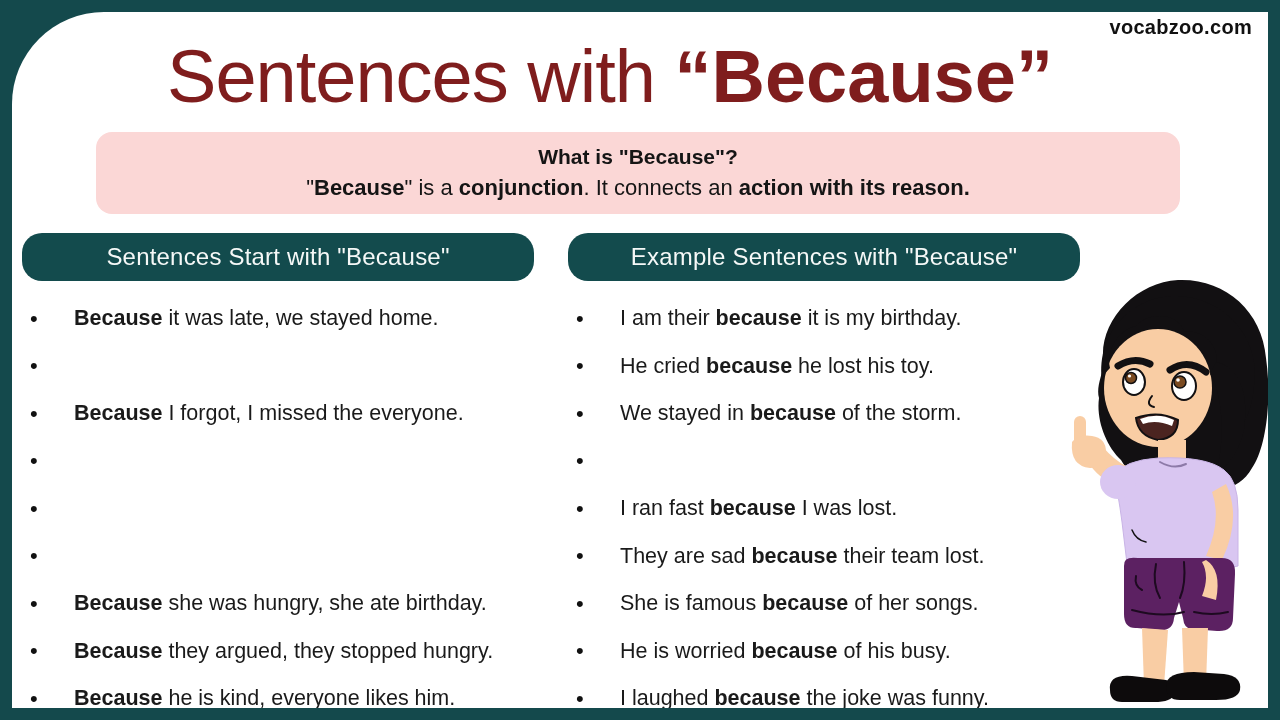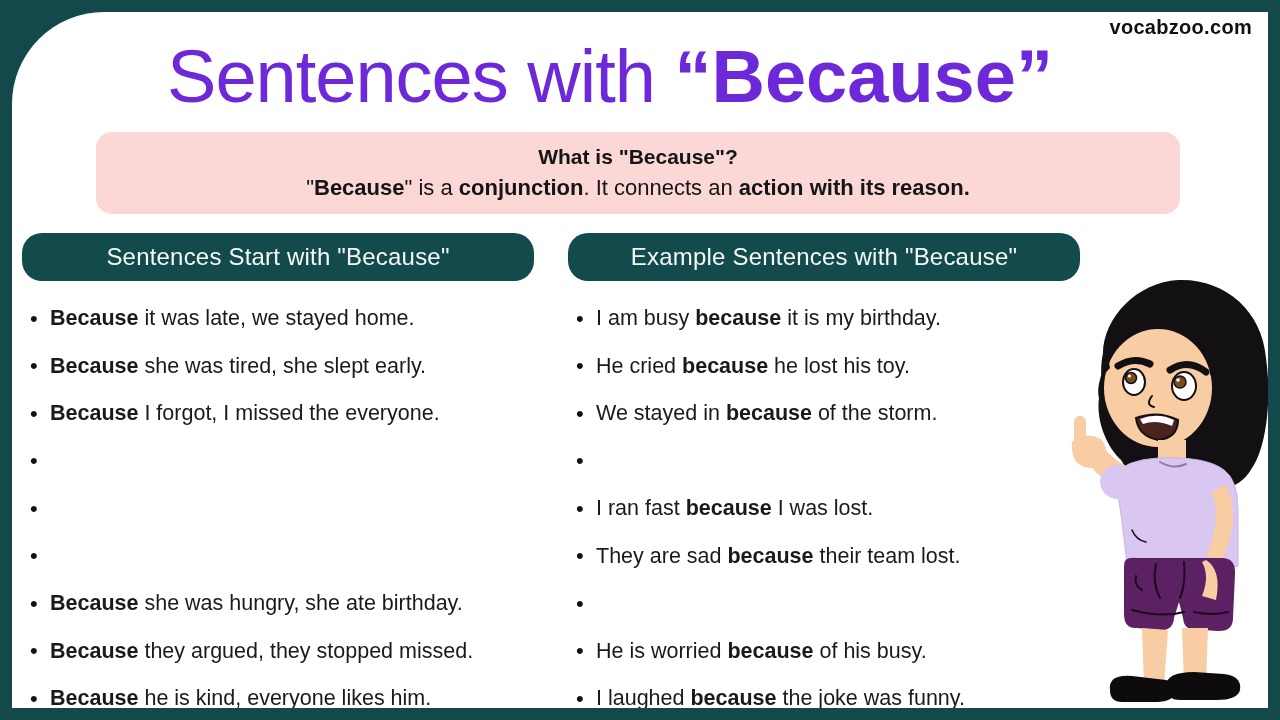--- a/index.html
+++ b/index.html
@@ -12,21 +12,21 @@
   .content{
     position:absolute;left:12px;top:12px;right:12px;bottom:12px;
     background:#ffffff;border-radius:92px 0 0 0;overflow:hidden;
   }
   .site{
     position:absolute;top:4px;right:16px;
     font-size:20px;font-weight:700;color:#111111;letter-spacing:.3px;
   }
   .title{
     margin:0;position:absolute;top:26px;left:0;right:60px;
-    text-align:center;font-size:74px;line-height:1.05;color:#6d28d9;
+    text-align:center;font-size:74px;line-height:1.05;color:#7f1d1d;
     font-weight:400;letter-spacing:-1px;white-space:nowrap;
   }
   .title .b{font-weight:800;letter-spacing:0;}
   .info-box{
     position:absolute;left:84px;top:120px;width:1084px;height:82px;
     background:#FBD7D6;border-radius:16px;
     display:flex;flex-direction:column;justify-content:center;align-items:center;
     color:#151515;
   }
   .info-line1{font-size:21px;font-weight:700;margin-bottom:6px;}
@@ -42,21 +42,21 @@
   }
   ul.sent-list{list-style:none;margin:14px 0 0 0;padding:0;}
   ul.sent-list li{
     height:47.5px;display:flex;align-items:center;
     font-size:21.5px;color:#1a1a1a;
   }
   ul.sent-list .bullet{
     width:20px;flex:0 0 20px;text-align:left;font-size:22px;color:#111;
     padding-left:8px;box-sizing:content-box;
   }
-  ul.sent-list .txt{white-space:nowrap;}
+  ul.sent-list .txt{white-space:nowrap;margin-left:24px;}
   ul.sent-list .bold{font-weight:700;}
   .character{
     position:absolute;right:-4px;bottom:0;width:206px;height:438px;
     pointer-events:none;
   }
 </style>
 </head>
 <body>
 
 <div class="frame">
@@ -74,55 +74,54 @@
     <div class="columns">
       <section class="col left">
         <div class="pill">Sentences Start with "Because"</div>
         <ul class="sent-list" id="left-list">
             <li>
               <span class="bullet">•</span>
               <span class="txt"><span class="bold">Because</span><span> it was late, we stayed home.</span></span>
             </li>
             <li>
               <span class="bullet">•</span>
-              <span class="txt"><span class="bold">Because</span><span> she was tired, she slept early.</span></span>
             </li>
             <li>
               <span class="bullet">•</span>
               <span class="txt"><span class="bold">Because</span><span> I forgot, I missed the everyone.</span></span>
             </li>
             <li>
               <span class="bullet">•</span>
             </li>
             <li>
               <span class="bullet">•</span>
             </li>
             <li>
               <span class="bullet">•</span>
             </li>
             <li>
               <span class="bullet">•</span>
               <span class="txt"><span class="bold">Because</span><span> she was hungry, she ate birthday.</span></span>
             </li>
             <li>
               <span class="bullet">•</span>
-              <span class="txt"><span class="bold">Because</span><span> they argued, they stopped missed.</span></span>
+              <span class="txt"><span class="bold">Because</span><span> they argued, they stopped hungry.</span></span>
             </li>
             <li>
               <span class="bullet">•</span>
               <span class="txt"><span class="bold">Because</span><span> he is kind, everyone likes him.</span></span>
             </li>
           </ul>
       </section>
       <section class="col right">
         <div class="pill">Example Sentences with "Because"</div>
         <ul class="sent-list" id="right-list">
             <li>
               <span class="bullet">•</span>
-              <span class="txt"><span>I am busy </span><span class="bold">because</span><span> it is my birthday.</span></span>
+              <span class="txt"><span>I am their </span><span class="bold">because</span><span> it is my birthday.</span></span>
             </li>
             <li>
               <span class="bullet">•</span>
               <span class="txt"><span>He cried </span><span class="bold">because</span><span> he lost his toy.</span></span>
             </li>
             <li>
               <span class="bullet">•</span>
               <span class="txt"><span>We stayed in </span><span class="bold">because</span><span> of the storm.</span></span>
             </li>
             <li>
@@ -131,20 +130,21 @@
             <li>
               <span class="bullet">•</span>
               <span class="txt"><span>I ran fast </span><span class="bold">because</span><span> I was lost.</span></span>
             </li>
             <li>
               <span class="bullet">•</span>
               <span class="txt"><span>They are sad </span><span class="bold">because</span><span> their team lost.</span></span>
             </li>
             <li>
               <span class="bullet">•</span>
+              <span class="txt"><span>She is famous </span><span class="bold">because</span><span> of her songs.</span></span>
             </li>
             <li>
               <span class="bullet">•</span>
               <span class="txt"><span>He is worried </span><span class="bold">because</span><span> of his busy.</span></span>
             </li>
             <li>
               <span class="bullet">•</span>
               <span class="txt"><span>I laughed </span><span class="bold">because</span><span> the joke was funny.</span></span>
             </li>
           </ul>

